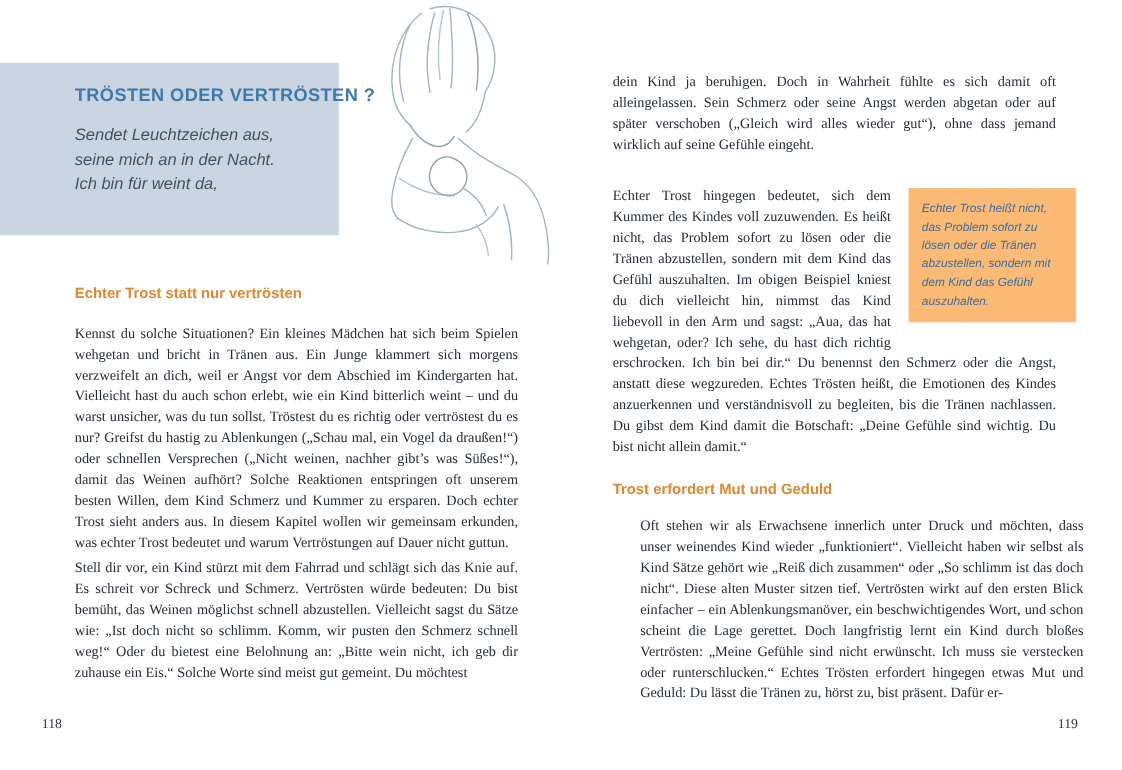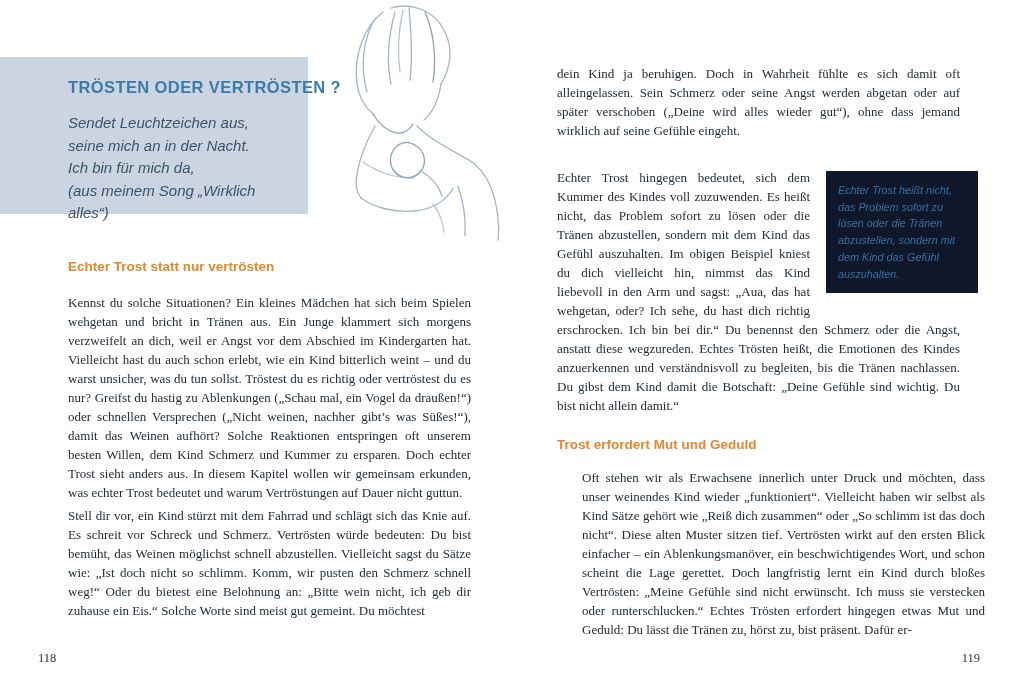--- a/index.html
+++ b/index.html
@@ -51,21 +51,21 @@
     font-size:13px; line-height:19px; text-align:justify;
     hyphens:auto;
   }
   .para-gap { margin-top:4px; }
 
   .callout {
     float:right;
     width:152px;
     margin:3px -18px 10px 16px;
     padding:11px 12px;
-    background:#0f172a;
+    background:#fdba74;
     font-family:"Liberation Sans", sans-serif;
     font-style:italic; font-size:10.8px; line-height:1.55;
     color:#3a6fa0;
     text-align:left;
   }
 
   .pagenum {
     position:absolute; bottom:34px;
     font-size:12.5px; color:#2a3340;
   }
@@ -77,22 +77,21 @@
 
 <div class="spread">
 
   <div>
 
     <div class="title-block">
       <div class="chapter-title">TRÖSTEN ODER VERTRÖSTEN ?</div>
       <div class="poem">
         <span>Sendet Leuchtzeichen aus,</span>
         <span>seine mich an in der Nacht.</span>
-        <span>Ich bin für mich da,</span>
-        <span>(aus meinem Song „Wirklich alles“)</span>
+        <span>Ich bin für weint da,</span>
       </div>
     </div>
 
     <div class="illustration">
       <svg viewBox="0 0 238 242" width="238" height="242" xmlns="http://www.w3.org/2000/svg">
         <g fill="none" stroke="#a3b4c6" stroke-width="1.3" stroke-linecap="round">
 
           <path d="M100 12 C82 26 70 54 74 84 C76 98 83 108 90 114"></path>
           <path d="M108 8 C128 2 152 10 162 32 C170 48 168 68 158 84"></path>
           <path d="M90 22 C80 42 77 68 84 92"></path>
@@ -126,21 +125,21 @@
       <p class="body-text">Kennst du solche Situationen? Ein kleines Mädchen hat sich beim Spielen wehgetan und bricht in Tränen aus. Ein Junge klammert sich morgens verzweifelt an dich, weil er Angst vor dem Abschied im Kindergarten hat. Vielleicht hast du auch schon erlebt, wie ein Kind bitterlich weint – und du warst unsicher, was du tun sollst. Tröstest du es richtig oder vertröstest du es nur? Greifst du hastig zu Ablenkungen („Schau mal, ein Vogel da draußen!“) oder schnellen Versprechen („Nicht weinen, nachher gibt’s was Süßes!“), damit das Weinen aufhört? Solche Reaktionen entspringen oft unserem besten Willen, dem Kind Schmerz und Kummer zu ersparen. Doch echter Trost sieht anders aus. In diesem Kapitel wollen wir gemeinsam erkunden, was echter Trost bedeutet und warum Vertröstungen auf Dauer nicht guttun.</p>
       <p class="body-text para-gap">Stell dir vor, ein Kind stürzt mit dem Fahrrad und schlägt sich das Knie auf. Es schreit vor Schreck und Schmerz. Vertrösten würde bedeuten: Du bist bemüht, das Weinen möglichst schnell abzustellen. Vielleicht sagst du Sätze wie: „Ist doch nicht so schlimm. Komm, wir pusten den Schmerz schnell weg!“ Oder du bietest eine Belohnung an: „Bitte wein nicht, ich geb dir zuhause ein Eis.“ Solche Worte sind meist gut gemeint. Du möchtest</p>
     </div>
 
     <div class="pagenum pagenum-left">118</div>
   </div>
 
   <div>
 
     <div class="body-block body-right-1">
-      <p class="body-text">dein Kind ja beruhigen. Doch in Wahrheit fühlte es sich damit oft alleingelassen. Sein Schmerz oder seine Angst werden abgetan oder auf später verschoben („Deine wird alles wieder gut“), ohne dass jemand wirklich auf seine Gefühle eingeht.</p>
+      <p class="body-text">dein Kind ja beruhigen. Doch in Wahrheit fühlte es sich damit oft alleingelassen. Sein Schmerz oder seine Angst werden abgetan oder auf später verschoben („Gleich wird alles wieder gut“), ohne dass jemand wirklich auf seine Gefühle eingeht.</p>
     </div>
 
     <div class="body-block body-right-2">
       <div class="callout">Echter Trost heißt nicht, das Problem sofort zu lösen oder die Tränen abzustellen, sondern mit dem Kind das Gefühl auszuhalten.</div>
       <span class="body-text" style="display:block">Echter Trost hingegen bedeutet, sich dem Kummer des Kindes voll zuzuwenden. Es heißt nicht, das Problem sofort zu lösen oder die Tränen abzustellen, sondern mit dem Kind das Gefühl auszuhalten. Im obigen Beispiel kniest du dich vielleicht hin, nimmst das Kind liebevoll in den Arm und sagst: „Aua, das hat wehgetan, oder? Ich sehe, du hast dich richtig erschrocken. Ich bin bei dir.“ Du benennst den Schmerz oder die Angst, anstatt diese wegzureden. Echtes Trösten heißt, die Emotionen des Kindes anzuerkennen und verständnisvoll zu begleiten, bis die Tränen nachlassen. Du gibst dem Kind damit die Botschaft: „Deine Gefühle sind wichtig. Du bist nicht allein damit.“</span>
     </div>
 
     <h2 class="section-heading heading-right">Trost erfordert Mut und Geduld</h2>
 
     <div class="body-block body-right-3">

